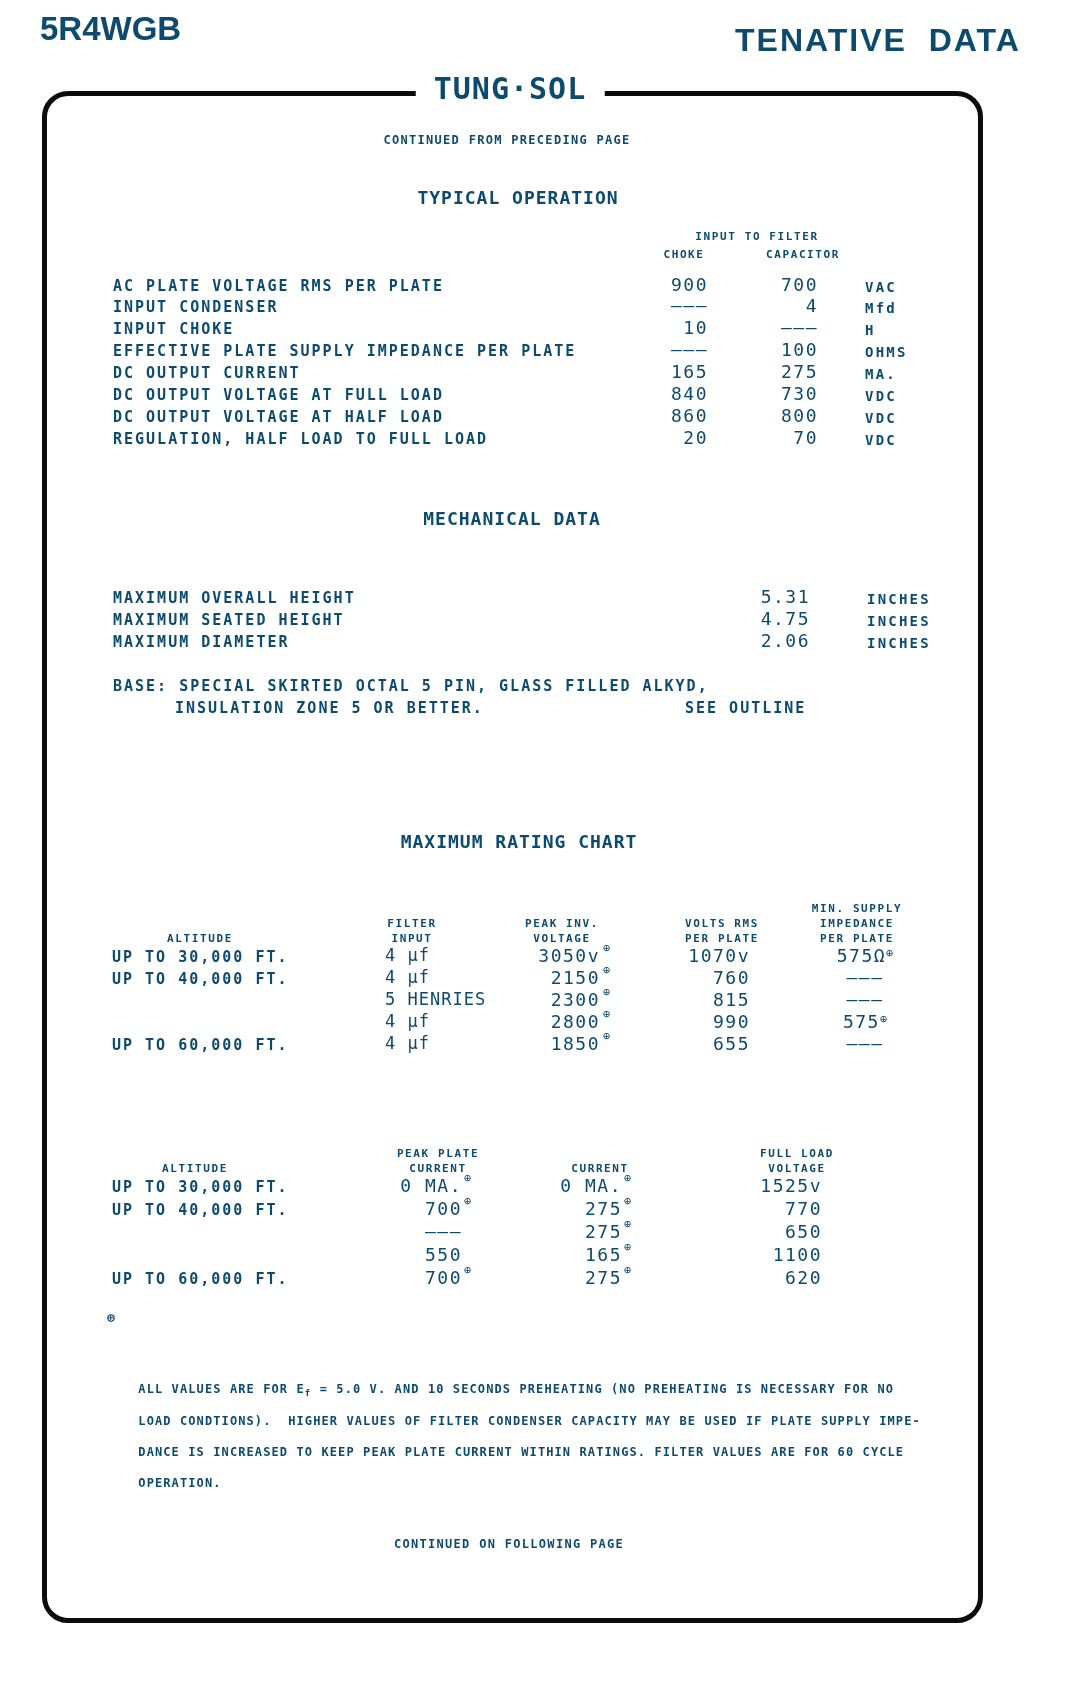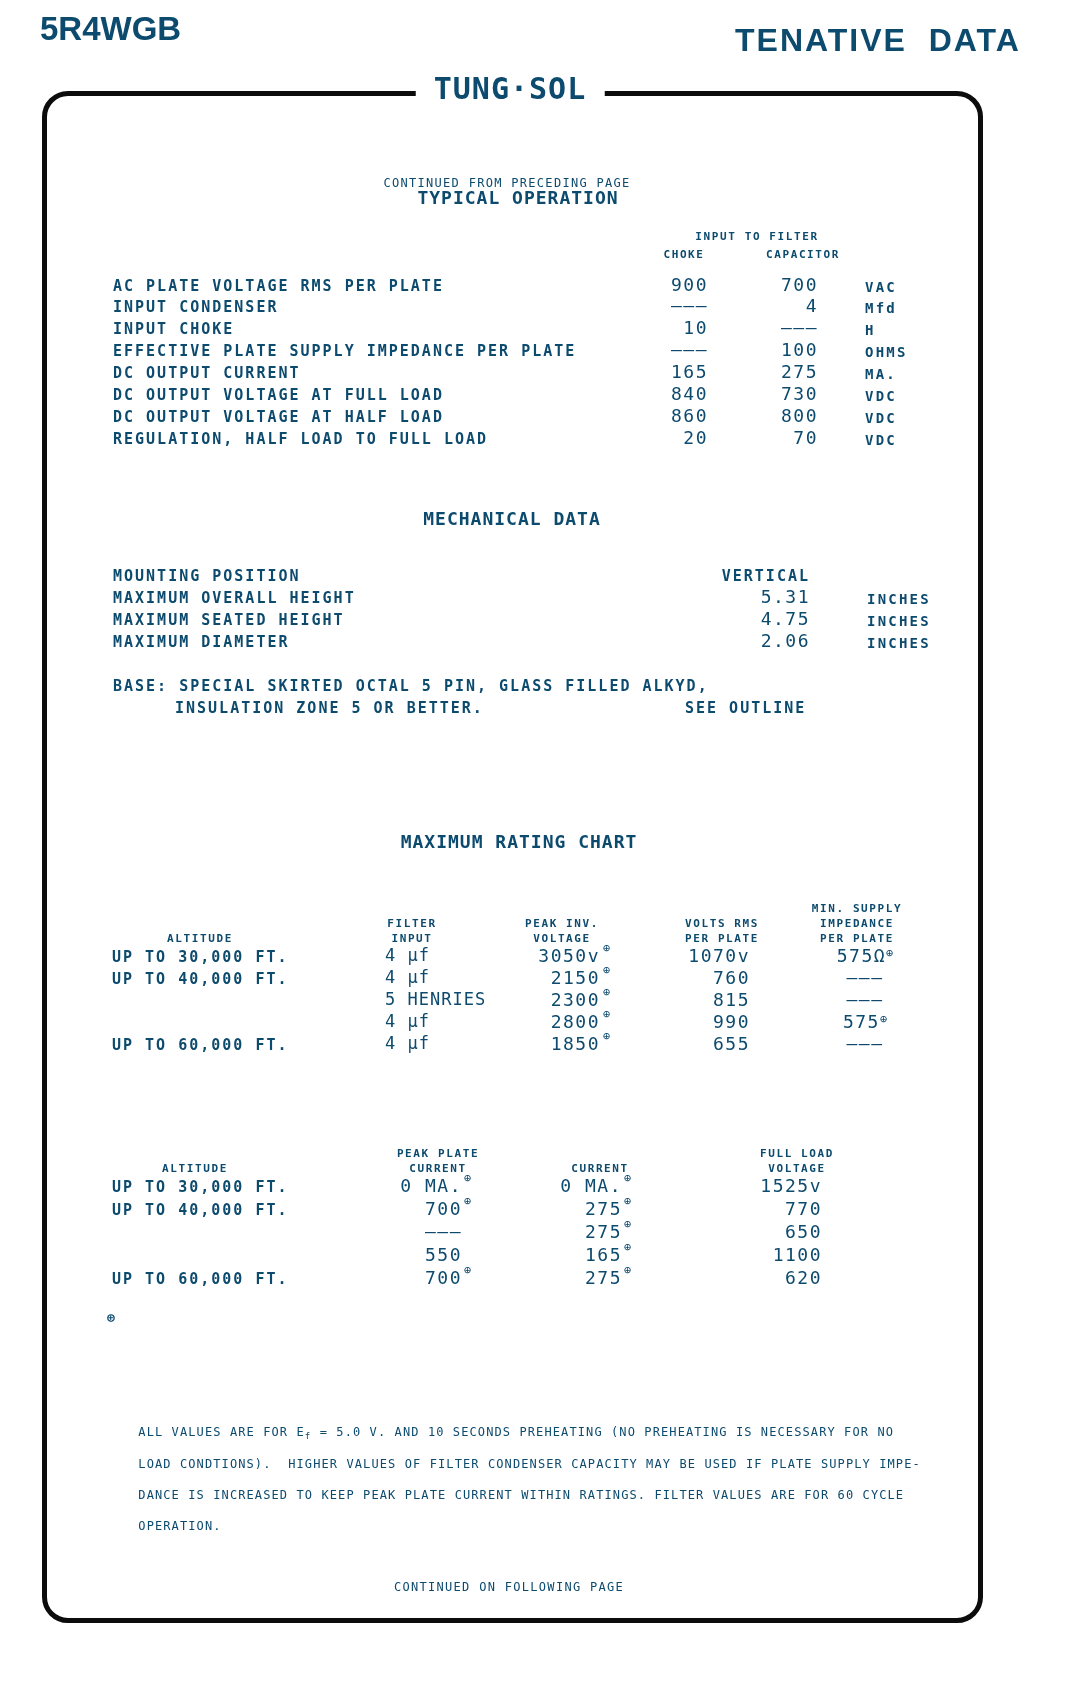--- a/index.html
+++ b/index.html
@@ -10,21 +10,21 @@
   .abs{position:absolute;white-space:pre;line-height:1;}
   .ctr{transform:translateX(-50%);}
   
   .brandname{font-weight:bold;font-size:30px;letter-spacing:1px;}
   .pagehead{font-family:"Liberation Sans",sans-serif;font-weight:bold;}
   .title{font-weight:bold;font-size:18px;letter-spacing:1px;}
   .hdr{font-weight:bold;font-size:11px;letter-spacing:1.6px;line-height:15px;text-align:center;}
   .t{font-weight:bold;font-size:15px;letter-spacing:2px;}
   .num{font-size:18px;letter-spacing:1.5px;}
   .unit{font-weight:bold;font-size:14px;letter-spacing:2.2px;}
-  .small{font-weight:normal;font-size:12px;letter-spacing:1.1px;line-height:15.6px;margin-top:43px;}
+  .small{font-weight:bold;font-size:12px;letter-spacing:1.1px;line-height:15.6px;}
   .supn{font-size:12px;}
   
   .sheet-border{
     position:absolute;left:42px;top:91px;width:931px;height:1522px;
     border:5px solid #0c0c0c;border-radius:26px;
   }
   .brand-plate{
     position:absolute;top:74px;left:510px;transform:translateX(-50%);
     background:#ffffff;padding:0 18px;
   }
@@ -118,25 +118,20 @@
   </div>
   <div class="row" style="top:432px">
     <span class="abs t lbl">REGULATION, HALF LOAD TO FULL LOAD</span>
     <span class="abs num v-choke">20</span>
     <span class="abs num v-cap">70</span>
     <span class="abs unit v-unit">VDC</span>
   </div>
 
   <div class="abs title ctr" style="left:512px;top:510px;">MECHANICAL DATA</div>
 
-  <div class="row" style="top:569px">
-    <span class="abs t lbl">MOUNTING POSITION</span>
-    <span class="abs t v-mech-t">VERTICAL</span>
-    <span class="abs unit v-minch"></span>
-  </div>
   <div class="row" style="top:591px">
     <span class="abs t lbl">MAXIMUM OVERALL HEIGHT</span>
     <span class="abs num v-mech">5.31</span>
     <span class="abs unit v-minch">INCHES</span>
   </div>
   <div class="row" style="top:613px">
     <span class="abs t lbl">MAXIMUM SEATED HEIGHT</span>
     <span class="abs num v-mech">4.75</span>
     <span class="abs unit v-minch">INCHES</span>
   </div>

